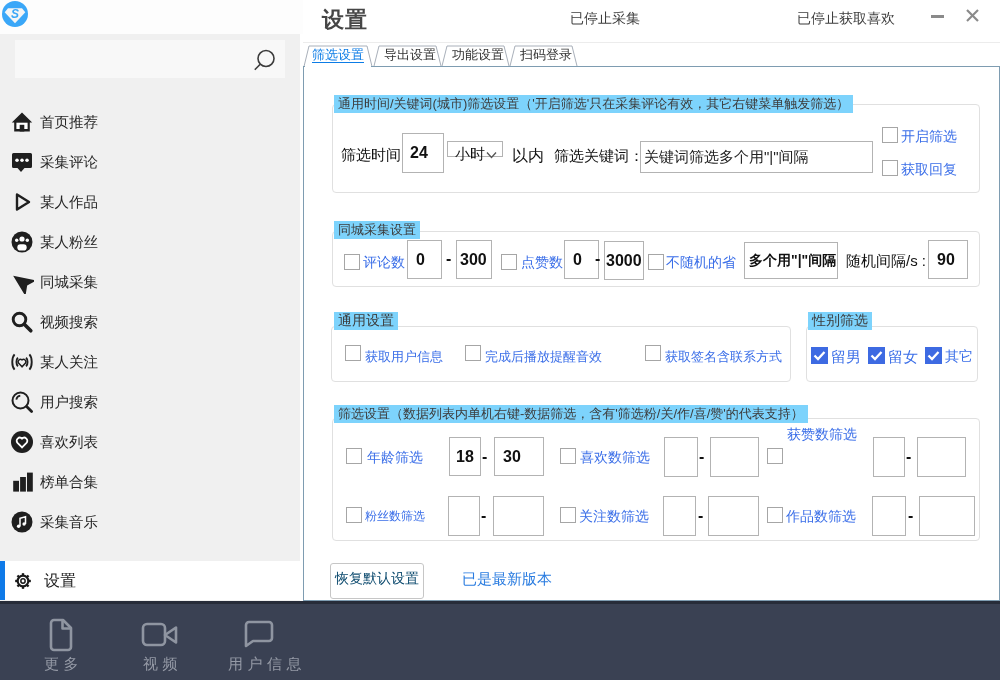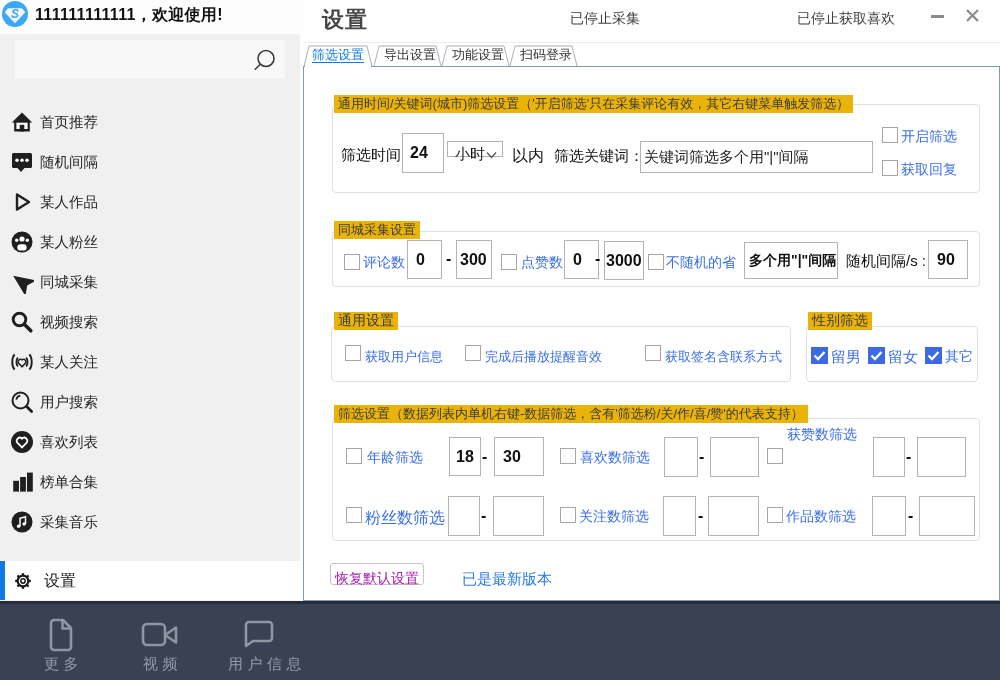--- a/index.html
+++ b/index.html
@@ -24,35 +24,34 @@
   
   #mtitle { position:absolute; left:322px; top:5px; font-size:22px; font-weight:bold; color:#464646; letter-spacing:1px; }
   .stat { position:absolute; top:10px; font-size:14px; font-weight:normal; color:#3d3d3d; }
   #titleline { position:absolute; left:303px; top:42px; width:697px; height:1px; background:#ececec; }
   
   #panel { position:absolute; left:303px; top:66px; width:697px; height:535px; background:#fff;
            border:1px solid #7e9cb1; }
   .tabtxt { position:absolute; top:47px; font-size:13px; line-height:15px; color:#333; }
   
   .card { position:absolute; background:#fff; border:1px solid #e0e0e0; border-radius:4px; }
-  .legend { position:absolute; font-size:13px; color:#3c3c3c; background:#eab308; padding:0 4px; z-index:5; }
+  .legend { position:absolute; font-size:13px; color:#3c3c3c; background:#7dd3fc; padding:0 4px; z-index:5; }
   .inp { position:absolute; background:#fff; border:1px solid #b3b3b3; font-weight:bold; color:#111; }
   .cb { position:absolute; width:16px; height:16px; background:#fff; border:1px solid #a6a6a6; }
   .cbc { position:absolute; width:17px; height:17px; background:#3d6ae2; }
   .blbl { position:absolute; font-size:14px; color:#3a6ee8; }
   .klbl { position:absolute; font-size:15px; color:#111; }
   .dash { position:absolute; font-size:16px; font-weight:bold; color:#111; }
 </style>
 </head>
 <body>
 <div id="stage">
 
   <div id="sidebar"></div>
   <div id="sidetop"></div>
-  <div id="hello">111111111111，欢迎使用!</div>
   <div id="searchbox"></div>
   <svg class="abs" style="left:250px;top:47px" width="26" height="26" viewBox="0 0 26 26" fill="none" stroke="#3c3c3c" stroke-width="1.6">
     <circle cx="16" cy="11.5" r="8"></circle>
       <line x1="10.2" y1="17.3" x2="4.8" y2="22.7"></line>
   </svg>
 
   <svg class="abs" style="left:1px;top:0px" width="28" height="28" viewBox="0 0 28 28">
     <circle cx="14" cy="14" r="13" fill="#3aa7f8"></circle>
     <path d="M7 8.2 L21 8.2 L24.3 12.2 L14 23.3 L3.7 12.2 Z" fill="#f5f5f5"></path>
     <text x="14" y="17.5" font-size="12" font-weight="bold" font-style="italic" fill="#3aa7f8" text-anchor="middle">S</text>
@@ -67,21 +66,21 @@
         </svg>
         <span class="mlb">首页推荐</span>
       </div>
   <div class="mrow" style="top:142px">
         <svg class="mic" viewBox="0 0 24 24">
           <path d="M3.5 3h17a1.5 1.5 0 0 1 1.5 1.5v12a1.5 1.5 0 0 1-1.5 1.5H14.5L11 22l-3.5-4H3.5A1.5 1.5 0 0 1 2 16.5v-12A1.5 1.5 0 0 1 3.5 3z" fill="#1f1f1f"></path>
           <circle cx="7" cy="10.3" r="1.75" fill="#fff"></circle>
           <circle cx="12" cy="10.3" r="1.75" fill="#fff"></circle>
           <circle cx="17" cy="10.3" r="1.75" fill="#fff"></circle>
         </svg>
-        <span class="mlb">随机间隔</span>
+        <span class="mlb">采集评论</span>
       </div>
   <div class="mrow" style="top:182px">
         <svg class="mic" viewBox="0 0 24 24" fill="none" stroke="#1f1f1f" stroke-width="2.4" stroke-linejoin="round">
           <path d="M7 4.5 19 12 7 19.5z"></path>
         </svg>
         <span class="mlb">某人作品</span>
       </div>
   <div class="mrow" style="top:222px">
         <svg class="mic" viewBox="0 0 24 24">
           <circle cx="12" cy="12" r="10.5" fill="#1f1f1f"></circle>
@@ -275,33 +274,33 @@
   <div class="blbl" style="left:580px;top:449px;font-size:14px">喜欢数筛选</div>
   <div class="inp" style="left:664px;top:437px;width:34px;height:40px;font-size:16px;line-height:38px;padding-left:0px;"></div>
   <div class="dash" style="left:699px;top:448px">-</div>
   <div class="inp" style="left:710px;top:437px;width:49px;height:40px;font-size:16px;line-height:38px;padding-left:0px;"></div>
   <div class="cb" style="left:767px;top:448px;width:16px;height:16px"></div>
   <div class="blbl" style="left:787px;top:426px;font-size:14px">获赞数筛选</div>
   <div class="inp" style="left:873px;top:437px;width:32px;height:40px;font-size:16px;line-height:38px;padding-left:0px;"></div>
   <div class="dash" style="left:906px;top:448px">-</div>
   <div class="inp" style="left:917px;top:437px;width:49px;height:40px;font-size:16px;line-height:38px;padding-left:0px;"></div>
   <div class="cb" style="left:346px;top:507px;width:16px;height:16px"></div>
-  <div class="blbl" style="left:365px;top:508px;font-size:16px">粉丝数筛选</div>
+  <div class="blbl" style="left:365px;top:508px;font-size:12px">粉丝数筛选</div>
   <div class="inp" style="left:448px;top:496px;width:32px;height:40px;font-size:16px;line-height:38px;padding-left:0px;"></div>
   <div class="dash" style="left:481px;top:507px">-</div>
   <div class="inp" style="left:493px;top:496px;width:51px;height:40px;font-size:16px;line-height:38px;padding-left:0px;"></div>
   <div class="cb" style="left:560px;top:507px;width:16px;height:16px"></div>
   <div class="blbl" style="left:579px;top:508px;font-size:14px">关注数筛选</div>
   <div class="inp" style="left:663px;top:496px;width:33px;height:40px;font-size:16px;line-height:38px;padding-left:0px;"></div>
   <div class="dash" style="left:698px;top:507px">-</div>
   <div class="inp" style="left:708px;top:496px;width:51px;height:40px;font-size:16px;line-height:38px;padding-left:0px;"></div>
   <div class="cb" style="left:767px;top:507px;width:16px;height:16px"></div>
   <div class="blbl" style="left:786px;top:508px;font-size:14px">作品数筛选</div>
   <div class="inp" style="left:872px;top:496px;width:34px;height:40px;font-size:16px;line-height:38px;padding-left:0px;"></div>
   <div class="dash" style="left:908px;top:507px">-</div>
   <div class="inp" style="left:919px;top:496px;width:56px;height:40px;font-size:16px;line-height:38px;padding-left:0px;"></div>
   </div>
 
-  <div class="abs" style="left:330px;top:563px;width:94px;height:22px;border:1px solid #c6c6c6;border-radius:3px;
-       text-align:center;line-height:28px;font-size:14px;color:#a21caf;background:#fff">恢复默认设置</div>
+  <div class="abs" style="left:330px;top:563px;width:94px;height:36px;border:1px solid #c6c6c6;border-radius:3px;
+       text-align:center;line-height:28px;font-size:14px;color:#0c4a6e;background:#fff">恢复默认设置</div>
   <div class="abs" style="left:462px;top:570px;font-size:15px;color:#2a7ce0">已是最新版本</div>
 
 </div>
 
 </body></html>

